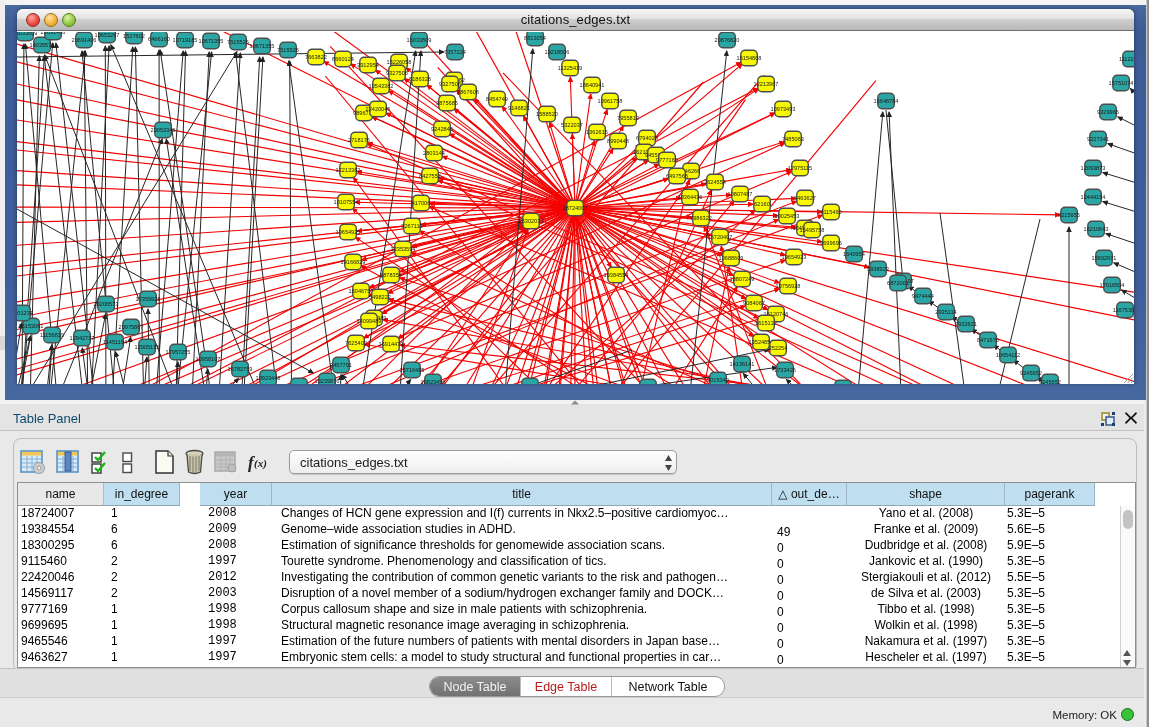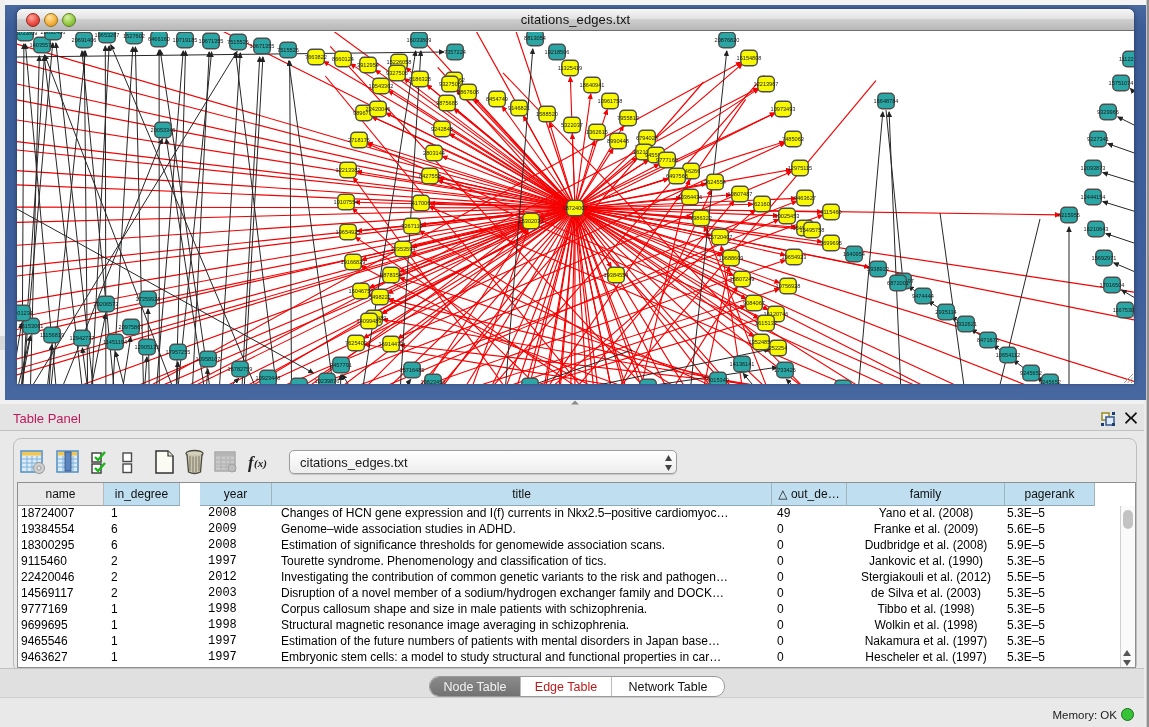--- a/index.html
+++ b/index.html
@@ -25,37 +25,37 @@
   letter-spacing:.1px; }
 #canvas { left:0; top:23px; width:1117px; height:352px; background:#fff; overflow:hidden; }
 #lstrip { left:0; top:0; width:5px; height:400px; background:#efefef; }
 #tstrip { left:0; top:0; width:1149px; height:5px; background:#f4f4f4; }
 #rstrip { left:1146px; top:0; width:3px; height:727px; background:#8f8f8f;
   border-left:1px solid #c9c9c9; }
 
 #panel { left:0; top:400px; width:1144px; height:327px; background:#e9e9e9; }
 #ptitle { left:0; top:4px; width:1144px; height:27px; background:#e4e4e4;
   border-bottom:1px solid #c2c2c2; }
-#ptitle span { position:absolute; left:13px; top:7px; font-size:13px; color:#be185d; }
+#ptitle span { position:absolute; left:13px; top:7px; font-size:13px; color:#0c4a6e; }
 #container { left:13px; top:38px; width:1124px; height:234px; border:1px solid #bdbdbd;
   border-radius:8px; background:#e9e9e9; }
 #combo { left:289px; top:50px; width:388px; height:24px; border:1px solid #9d9d9d;
   border-radius:5px; background:linear-gradient(180deg,#ffffff,#ededed);
   box-shadow:0 1px 1px rgba(0,0,0,.15); }
 #combo span { position:absolute; left:10px; top:4px; font-size:13px; color:#1b1b1b; }
 
 #tbl { left:17px; top:82px; width:1119px; height:186px; background:#fff;
   border:1px solid #8f8f8f; overflow:hidden; }
 .th { position:absolute; top:0; height:23px; background:#bfdff0;
   border-right:1px solid #9fb6c2; border-bottom:1px solid #8fa8b5;
   font-size:12px; color:#111; text-align:center; line-height:22px; }
 .trow { position:absolute; left:0; width:1119px; height:16px; font-size:12px; color:#000; }
 .c { position:absolute; top:0; height:16px; line-height:15px; white-space:nowrap; overflow:hidden; }
 .c0 { left:3px; width:82px; } .c1 { left:93px; width:88px; } .c2 { left:190px; width:62px;font-family:Liberation Mono, monospace; }
-.c3 { left:263px; width:490px; } .c4 { left:759px; width:69px; }
+.c3 { left:263px; width:490px; } .c4 { left:759px; width:69px;margin-top:19px; }
 .c5 { left:829px; width:158px; text-align:center; } .c6 { left:989px; width:88px; }
 
 #tabsbar { left:0; top:268px; width:1144px; height:30px; background:#e0e0e0;
   border-top:1px solid #c2c2c2; border-bottom:1px solid #cdcdcd; }
 #seg { position:absolute; left:429px; top:7px; width:296px; height:21px; border:1px solid #9a9a9a;
   border-radius:10px; overflow:hidden; background:#fff; }
 .sg { position:absolute; top:0; height:21px; font-size:12.5px; text-align:center; line-height:20px; }
 #sg0 { left:0; width:90px; background:linear-gradient(180deg,#8b8b8b,#6f6f6f); color:#f2f2f2; }
 #sg1 { left:90px; width:91px; color:#b91c1c; border-left:1px solid #bbb; }
 #sg2 { left:181px; width:113px; color:#111; border-left:1px solid #bbb; }
@@ -737,21 +737,21 @@
           <path d="M4.5,0 L8,6 L1,6 Z" fill="#444"></path>
           <path d="M4.5,16 L8,10 L1,10 Z" fill="#444"></path>
         </svg>
      </div>
      <div id="tbl" class="abs">
         <div class="th" style="left:0;width:86px;background:#e8e8e8;border-right:1px solid #b9b9b9;border-bottom:1px solid #9c9c9c;">name</div>
         <div class="th" style="left:86px;width:76px;">in_degree</div>
         <div class="th" style="left:182px;width:72px;">year</div>
         <div class="th" style="left:254px;width:500px;">title</div>
         <div class="th" style="left:754px;width:75px;">△ out_de…</div>
-        <div class="th" style="left:829px;width:158px;">family</div>
+        <div class="th" style="left:829px;width:158px;">shape</div>
         <div class="th" style="left:987px;width:90px;">pagerank</div>
         <div class="trow" style="top:23px">
           <div class="c c0">18724007</div>
           <div class="c c1">1</div>
           <div class="c c2">2008</div>
           <div class="c c3">Changes of HCN gene expression and I(f) currents in Nkx2.5–positive cardiomyoc…</div>
           <div class="c c4">49</div>
           <div class="c c5">Yano et al. (2008)</div>
           <div class="c c6">5.3E–5</div>
         </div>

